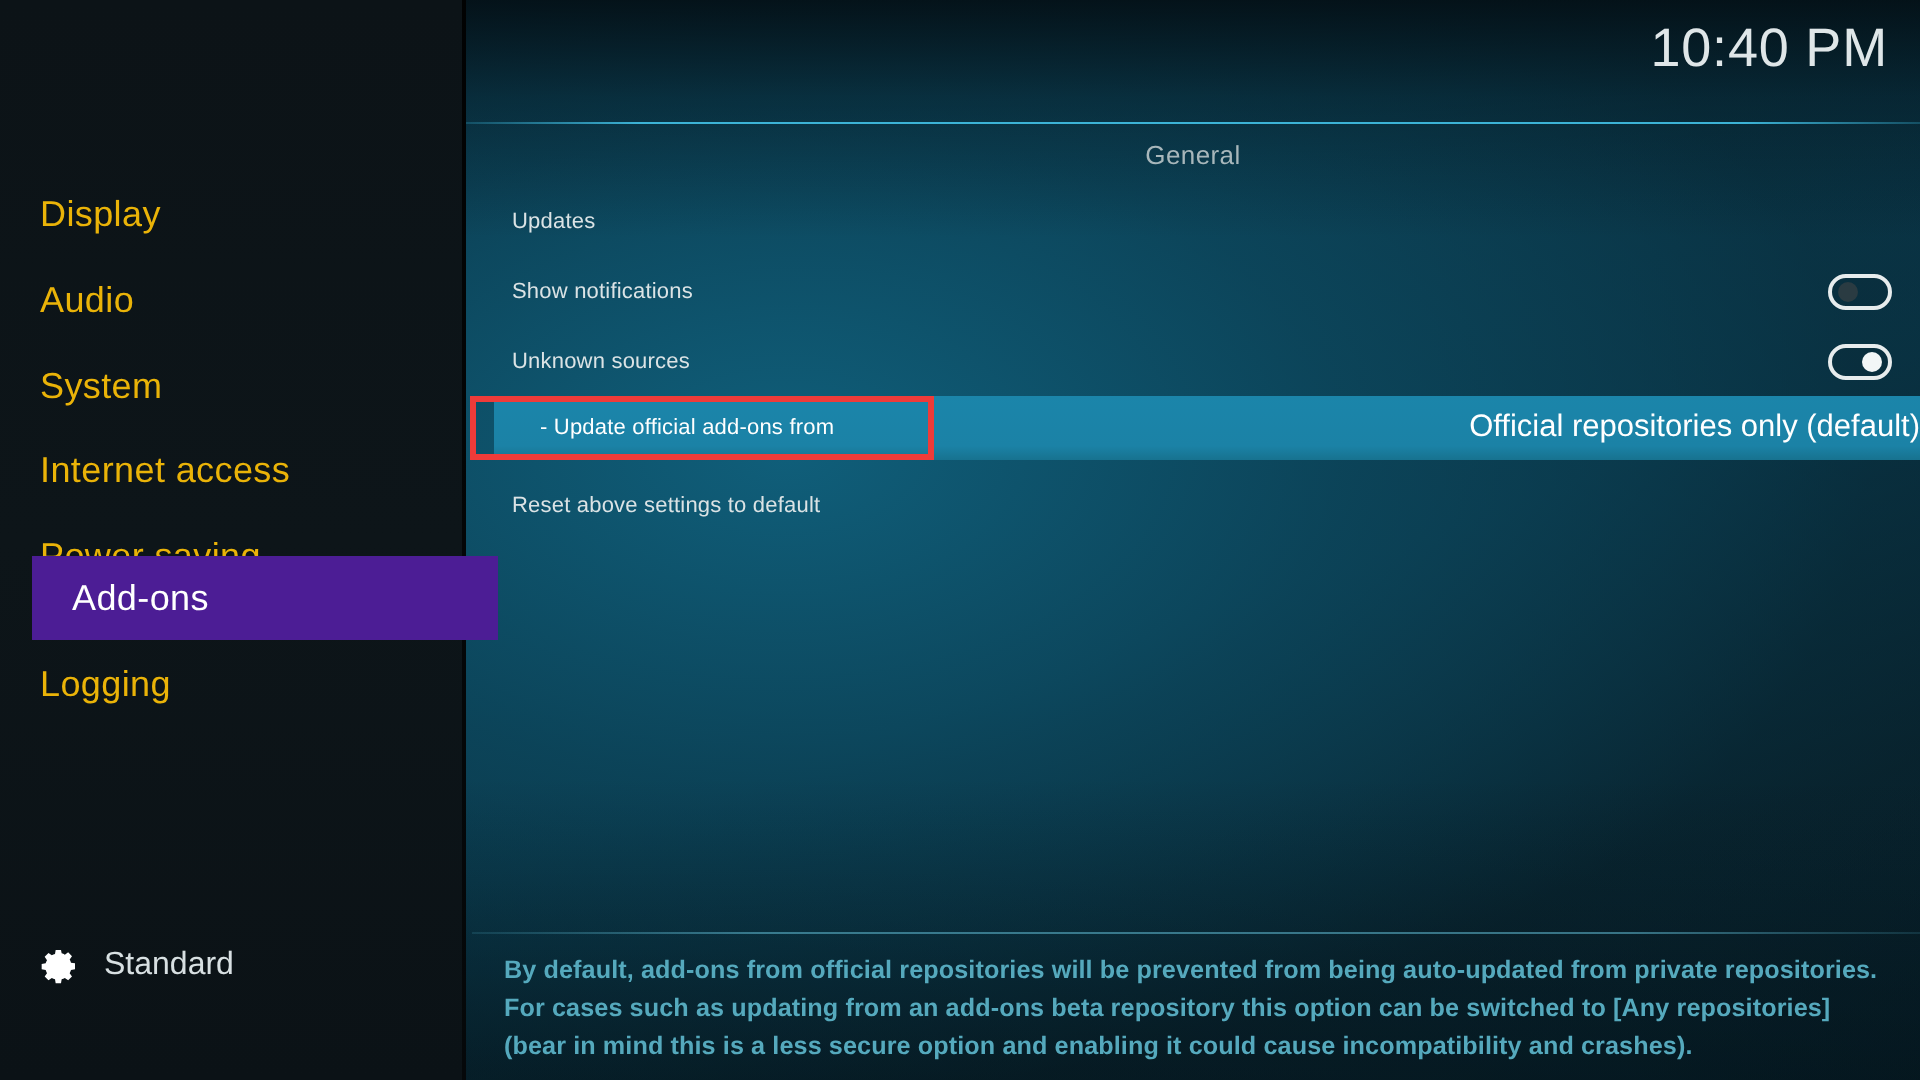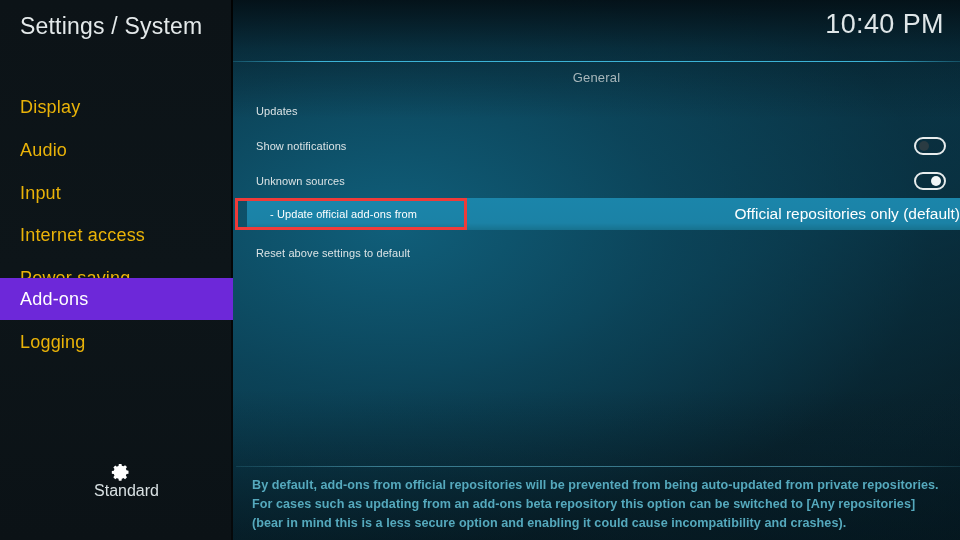--- a/index.html
+++ b/index.html
@@ -94,36 +94,36 @@
     box-sizing: border-box;
     padding-left: 20px;
   }
   .side-item .side-label {
     font-size: 18px;
     color: #eab308;
     font-weight: 400;
     letter-spacing: 0.2px;
   }
   .side-item.selected {
-    background: #6d28d9;
+    background: #4c1d95;
+    margin-left: 16px;
   }
   .side-item.selected .side-label {
     color: #ffffff;
   }
 
   
   #profile-row {
     position: absolute;
     left: 0; top: 462px;
     width: 233px; height: 42px;
     display: flex;
     align-items: center;
     padding-left: 20px;
     box-sizing: border-box;
-    flex-direction: column;
   }
   #profile-icon {
     width: 20px; height: 20px;
     margin-right: 12px;
     display: block;
   }
   #profile-label {
     font-size: 16px;
     color: #d8e0e2;
   }
@@ -230,33 +230,32 @@
 
 <div id="screen">
 
   <div id="main-panel"></div>
   <div id="main-panel-tint"></div>
 
   <div id="sidebar"></div>
   <div id="sidebar-edge"></div>
 
   <div id="header">
-    <div id="header-title">Settings / System</div>
     <div id="header-clock">10:40 PM</div>
   </div>
   <div id="header-rule"></div>
 
   <div class="side-item" style="top:86px">
     <span class="side-label">Display</span>
   </div>
   <div class="side-item" style="top:129px">
     <span class="side-label">Audio</span>
   </div>
   <div class="side-item" style="top:172px">
-    <span class="side-label">Input</span>
+    <span class="side-label">System</span>
   </div>
   <div class="side-item" style="top:214px">
     <span class="side-label">Internet access</span>
   </div>
   <div class="side-item" style="top:257px">
     <span class="side-label">Power saving</span>
   </div>
   <div class="side-item selected" style="top:278px;height:42px;top:278px">
     <span class="side-label">Add-ons</span>
   </div>

